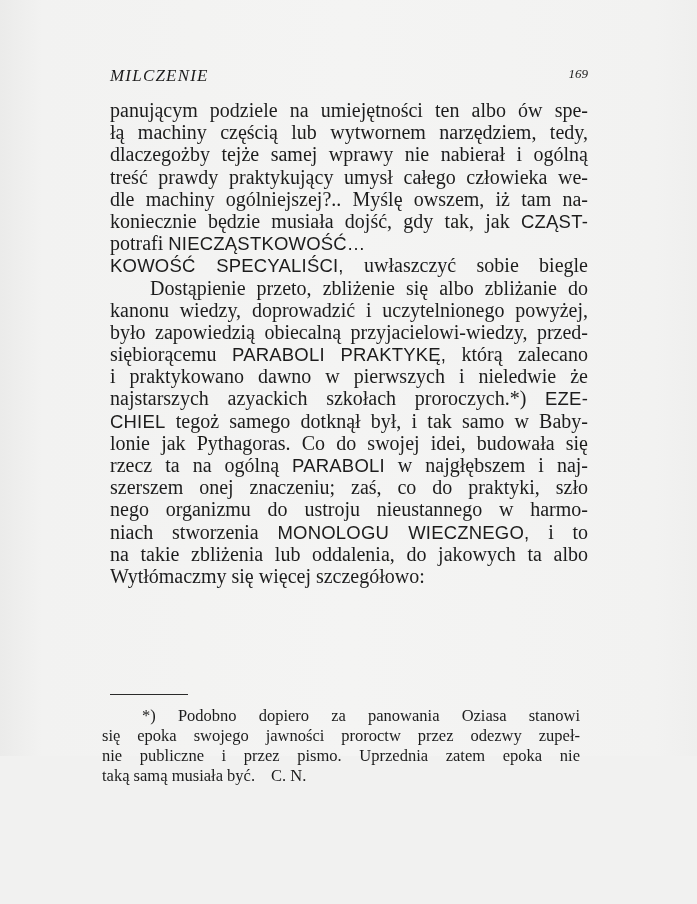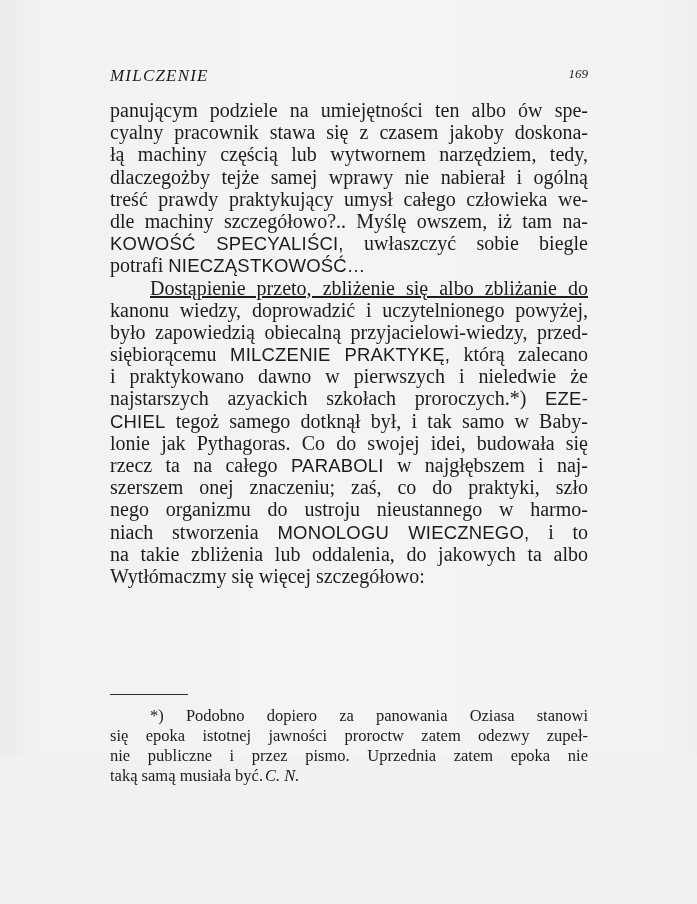--- a/index.html
+++ b/index.html
@@ -56,98 +56,96 @@
     font-size: 20px;
     white-space: nowrap;
     text-align: justify;
     text-align-last: justify;
   }
   .line.last {
     text-align-last: left;
   }
   .line.indent {
     padding-left: 40px;
-    text-decoration: underline;
   }
   .caps {
     font-family: "Liberation Sans", "DejaVu Sans", sans-serif;
     font-size: 18.5px;
     letter-spacing: 0.2px;
   }
   .footnote-rule {
     position: absolute;
     left: 110px;
     top: 694px;
     width: 78px;
     height: 0;
     border-top: 1.2px solid #2a2a2a;
   }
   .footnotes {
     position: absolute;
-    left: 110px;
+    left: 102px;
     top: 706px;
     width: 478px;
   }
   .fn-line {
     display: block;
     height: 20px;
     line-height: 20px;
     font-size: 16.5px;
     white-space: nowrap;
     text-align: justify;
     text-align-last: justify;
   }
   .fn-line.indent {
     padding-left: 40px;
   }
   .fn-line.last {
     text-align-last: left;
   }
   .sig {
-    font-style: italic;
-    margin-left: 2px;
+    margin-left: 16px;
   }
 </style>
 </head>
 <body>
 
 <div class="page">
 
   <div class="running-head">
     <span class="running-title">MILCZENIE</span>
     <span class="page-number">169</span>
   </div>
 
   <div class="body-text">
     <span class="line">panującym podziele na umiejętności ten albo ów spe-</span>
-    <span class="line">cyalny pracownik stawa się z czasem jakoby doskona-</span>
     <span class="line">łą machiny częścią lub wytwornem narzędziem, tedy,</span>
     <span class="line">dlaczegożby tejże samej wprawy nie nabierał i ogólną</span>
     <span class="line">treść prawdy praktykujący umysł całego człowieka we-</span>
-    <span class="line">dle machiny szczegółowo?.. Myślę owszem, iż tam na-</span>
+    <span class="line">dle machiny ogólniejszej?.. Myślę owszem, iż tam na-</span>
+    <span class="line"><span>koniecznie będzie musiała dojść, gdy tak, jak </span><span class="caps">CZĄST-</span></span>
+    <span class="line last"><span>potrafi </span><span class="caps">NIECZĄSTKOWOŚĆ…</span></span>
     <span class="line"><span class="caps">KOWOŚĆ SPECYALIŚCI,</span><span> uwłaszczyć sobie biegle</span></span>
-    <span class="line last"><span>potrafi </span><span class="caps">NIECZĄSTKOWOŚĆ…</span></span>
     <span class="line indent">Dostąpienie przeto, zbliżenie się albo zbliżanie do</span>
     <span class="line">kanonu wiedzy, doprowadzić i uczytelnionego powyżej,</span>
     <span class="line">było zapowiedzią obiecalną przyjacielowi-wiedzy, przed-</span>
-    <span class="line"><span>siębiorącemu </span><span class="caps">MILCZENIE PRAKTYKĘ,</span><span> którą zalecano</span></span>
+    <span class="line"><span>siębiorącemu </span><span class="caps">PARABOLI PRAKTYKĘ,</span><span> którą zalecano</span></span>
     <span class="line">i praktykowano dawno w pierwszych i nieledwie że</span>
     <span class="line"><span>najstarszych azyackich szkołach proroczych.*) </span><span class="caps">EZE-</span></span>
     <span class="line"><span class="caps">CHIEL</span><span> tegoż samego dotknął był, i tak samo w Baby-</span></span>
     <span class="line">lonie jak Pythagoras. Co do swojej idei, budowała się</span>
-    <span class="line"><span>rzecz ta na całego </span><span class="caps">PARABOLI</span><span> w najgłębszem i naj-</span></span>
+    <span class="line"><span>rzecz ta na ogólną </span><span class="caps">PARABOLI</span><span> w najgłębszem i naj-</span></span>
     <span class="line">szerszem onej znaczeniu; zaś, co do praktyki, szło</span>
     <span class="line">nego organizmu do ustroju nieustannego w harmo-</span>
     <span class="line"><span>niach stworzenia </span><span class="caps">MONOLOGU WIECZNEGO,</span><span> i to</span></span>
     <span class="line">na takie zbliżenia lub oddalenia, do jakowych ta albo</span>
     <span class="line last">Wytłómaczmy się więcej szczegółowo:</span>
   </div>
 
   <div class="footnote-rule"></div>
 
   <div class="footnotes">
     <span class="fn-line indent">*) Podobno dopiero za panowania Oziasa stanowi</span>
-    <span class="fn-line">się epoka istotnej jawności proroctw zatem odezwy zupeł-</span>
+    <span class="fn-line">się epoka swojego jawności proroctw przez odezwy zupeł-</span>
     <span class="fn-line">nie publiczne i przez pismo. Uprzednia zatem epoka nie</span>
     <span class="fn-line last"><span>taką samą musiała być.</span><span class="sig">C. N.</span></span>
   </div>
 
 </div>
 
 </body></html>

